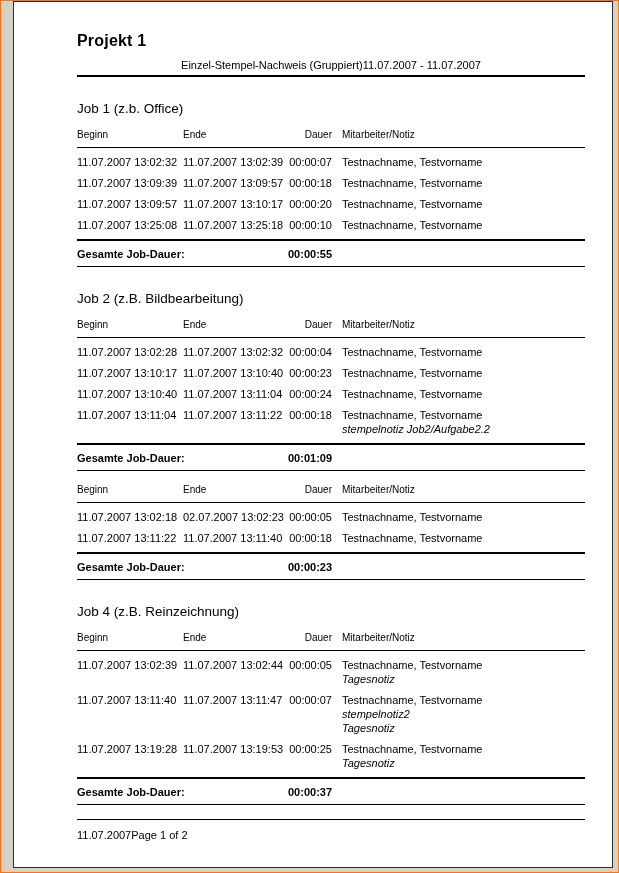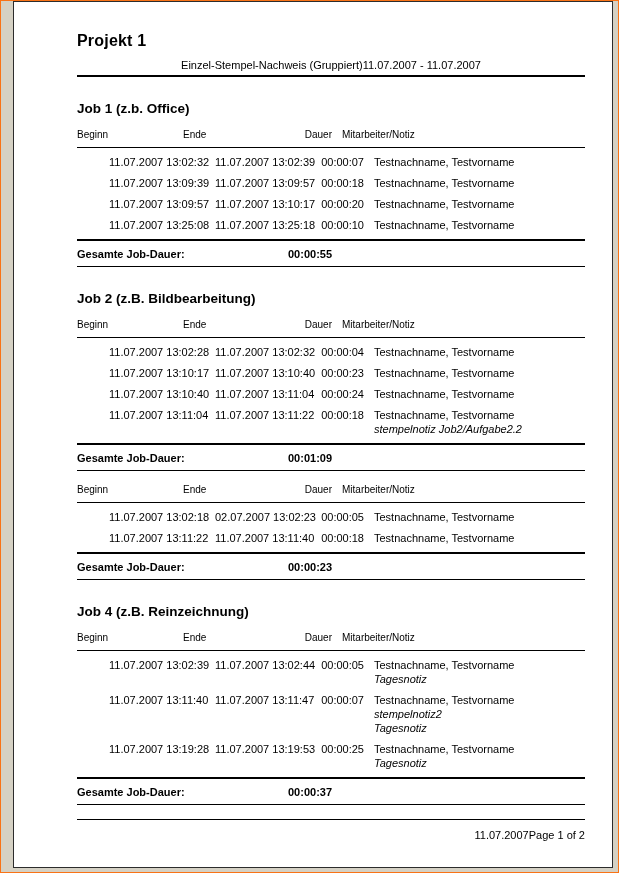--- a/index.html
+++ b/index.html
@@ -29,51 +29,51 @@
     font-size: 16px; font-weight: bold; margin: 0; line-height: 18px;
     letter-spacing: 0.2px;
   }
   .sub-row {
     display: flex; justify-content: center;
     font-size: 11px; margin-top: 9px;
   }
   .header-rule { border-bottom: 2px solid #000; margin-top: 4px; }
   
   .job-title {
-    font-size: 13.5px; font-weight: bold; margin: 24px 0 0 0; line-height: 15px;
+    font-size: 13.5px; font-weight: normal; margin: 24px 0 0 0; line-height: 15px;
   }
   .thead {
     display: flex; align-items: flex-start;
     font-size: 10px; padding: 13px 0 7px 0;
     border-bottom: 1.5px solid #000;
   }
   .row {
     display: flex; align-items: flex-start;
-    font-size: 11px; padding: 4.5px 0; margin-left: 32px;
+    font-size: 11px; padding: 4.5px 0;
   }
   .rows { padding: 3px 0 4px 0; }
   .c1 { width: 106px; flex: 0 0 auto; }
   .c2 { width: 105px; flex: 0 0 auto; }
   .c3 { width: 44px; flex: 0 0 auto; text-align: right; }
   .c4 { flex: 1 1 auto; margin-left: 10px; }
   .note { display: block; font-style: italic; margin-top: 2px; }
   .total-row {
     display: flex; font-size: 11px; font-weight: bold;
     border-top: 2px solid #000; border-bottom: 1px solid #000;
     padding: 7px 0 6px 0;
     justify-content: center;
   }
   .total-label { width: 211px; flex: 0 0 auto; }
   
   .report-footer {
     position: absolute; left: 63px; top: 817px; width: 508px;
   }
   .footer-rule { border-bottom: 1px solid #000; }
   .footer-row {
-    display: flex; justify-content: flex-end;
+    display: flex; justify-content: flex-start;
     font-size: 11px; padding-top: 9px;
   }
 </style>
 </head>
 <body>
 
 <div class="viewport">
   <div class="page">
     <div class="content">
 

